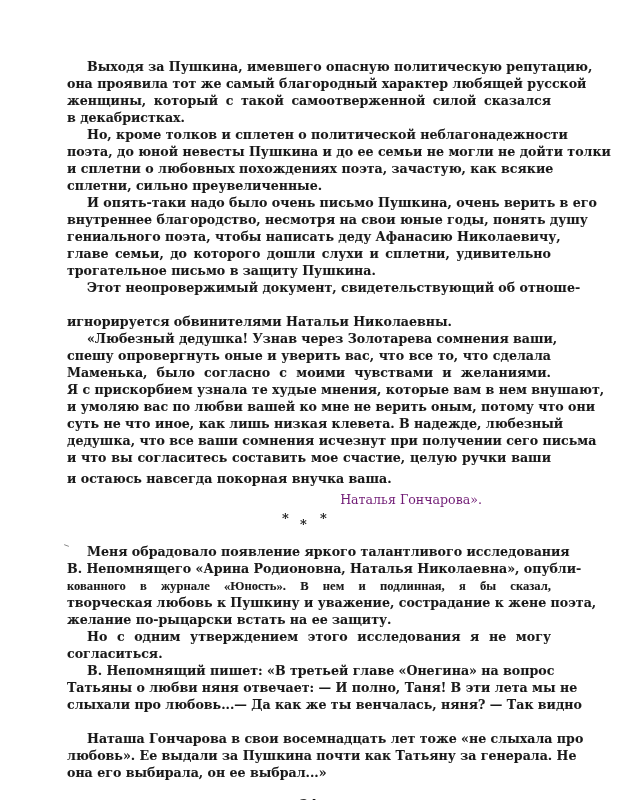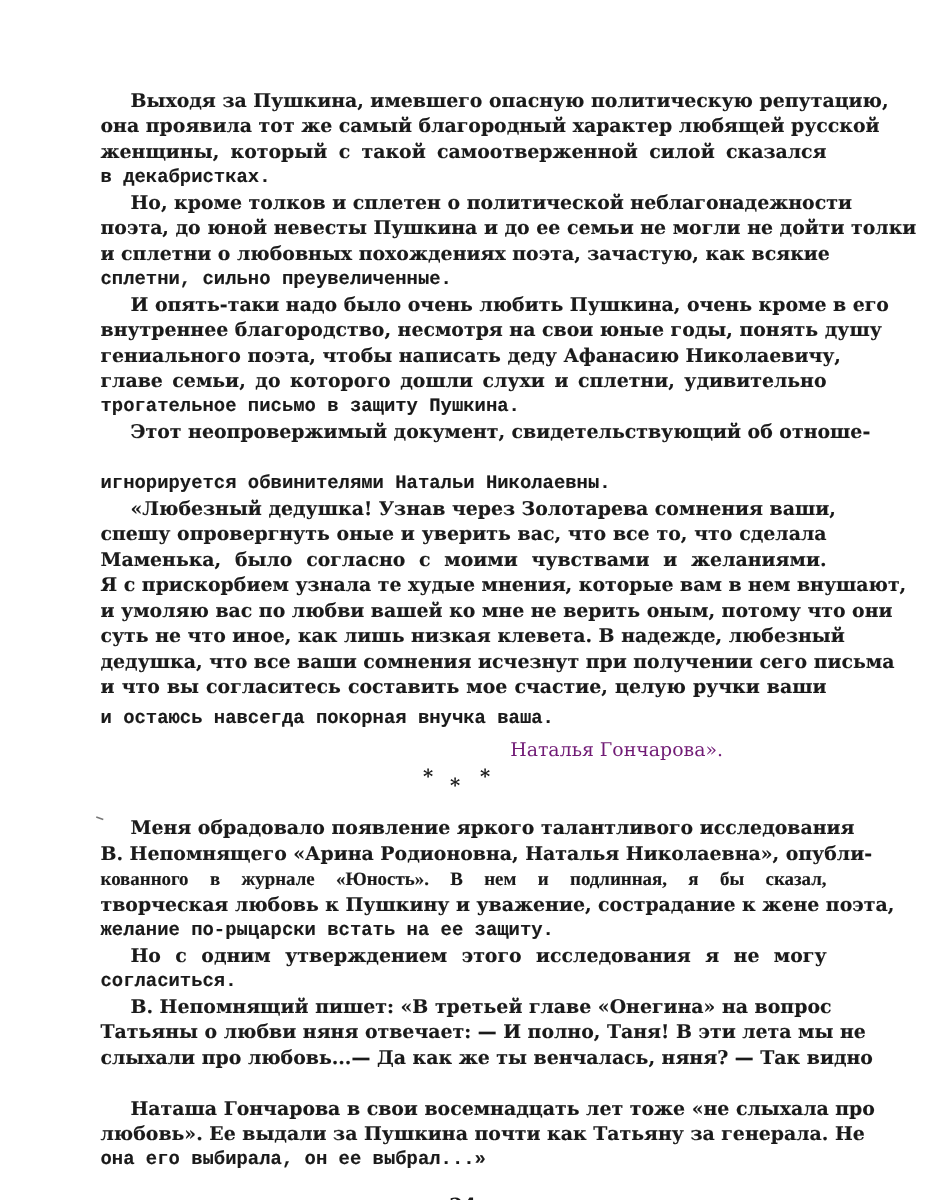--- a/index.html
+++ b/index.html
@@ -14,21 +14,21 @@
     font-size: 12.6px;
     line-height: 18px;
     color: #1a1a1a;
     text-align: justify;
     text-align-last: justify;
     white-space: nowrap;
     letter-spacing: 0px;
     font-weight: bold;
     -webkit-text-stroke: 0.1px #1a1a1a;
   }
-  .line.last { text-align-last: left; font-family: Liberation Mono, monospace; }
+  .line.last { text-align-last: left; }
   .line.indent { left: 87px; width: 464px; }
   .signature {
     position: absolute;
     right: 66px;
     top: 457px;
     font-family: "DejaVu Serif", "Liberation Serif", serif;
     font-size: 12.6px;
     line-height: 18px;
     color: #701a75;
     white-space: nowrap;
@@ -68,21 +68,21 @@
 <div class="page">
 
   <div class="line indent" style="top: 58px;">Выходя за Пушкина, имевшего опасную политическую репутацию,</div>
   <div class="line" style="top: 75px;">она проявила тот же самый благородный характер любящей русской</div>
   <div class="line" style="top: 92px;">женщины, который с такой самоотверженной силой сказался</div>
   <div class="line last" style="top: 109px;">в декабристках.</div>
   <div class="line indent" style="top: 126px;">Но, кроме толков и сплетен о политической неблагонадежности</div>
   <div class="line" style="top: 143px;">поэта, до юной невесты Пушкина и до ее семьи не могли не дойти толки</div>
   <div class="line last" style="top: 177px;">сплетни, сильно преувеличенные.</div>
   <div class="line" style="top: 160px;">и сплетни о любовных похождениях поэта, зачастую, как всякие</div>
-  <div class="line indent" style="top: 194px;">И опять-таки надо было очень любить Пушкина, очень кроме в его</div>
+  <div class="line indent" style="top: 194px;">И опять-таки надо было очень письмо Пушкина, очень верить в его</div>
   <div class="line" style="top: 211px;">внутреннее благородство, несмотря на свои юные годы, понять душу</div>
   <div class="line" style="top: 228px;">гениального поэта, чтобы написать деду Афанасию Николаевичу,</div>
   <div class="line" style="top: 245px;">главе семьи, до которого дошли слухи и сплетни, удивительно</div>
   <div class="line last" style="top: 262px;">трогательное письмо в защиту Пушкина.</div>
   <div class="line indent" style="top: 279px;">Этот неопровержимый документ, свидетельствующий об отноше-</div>
   <div class="line last" style="top: 313px;">игнорируется обвинителями Натальи Николаевны.</div>
   <div class="line indent" style="top: 330px;">«Любезный дедушка! Узнав через Золотарева сомнения ваши,</div>
   <div class="line" style="top: 347px;">спешу опровергнуть оные и уверить вас, что все то, что сделала</div>
   <div class="line" style="top: 364px;">Маменька, было согласно с моими чувствами и желаниями.</div>
   <div class="line" style="top: 381px;">Я с прискорбием узнала те худые мнения, которые вам в нем внушают,</div>

